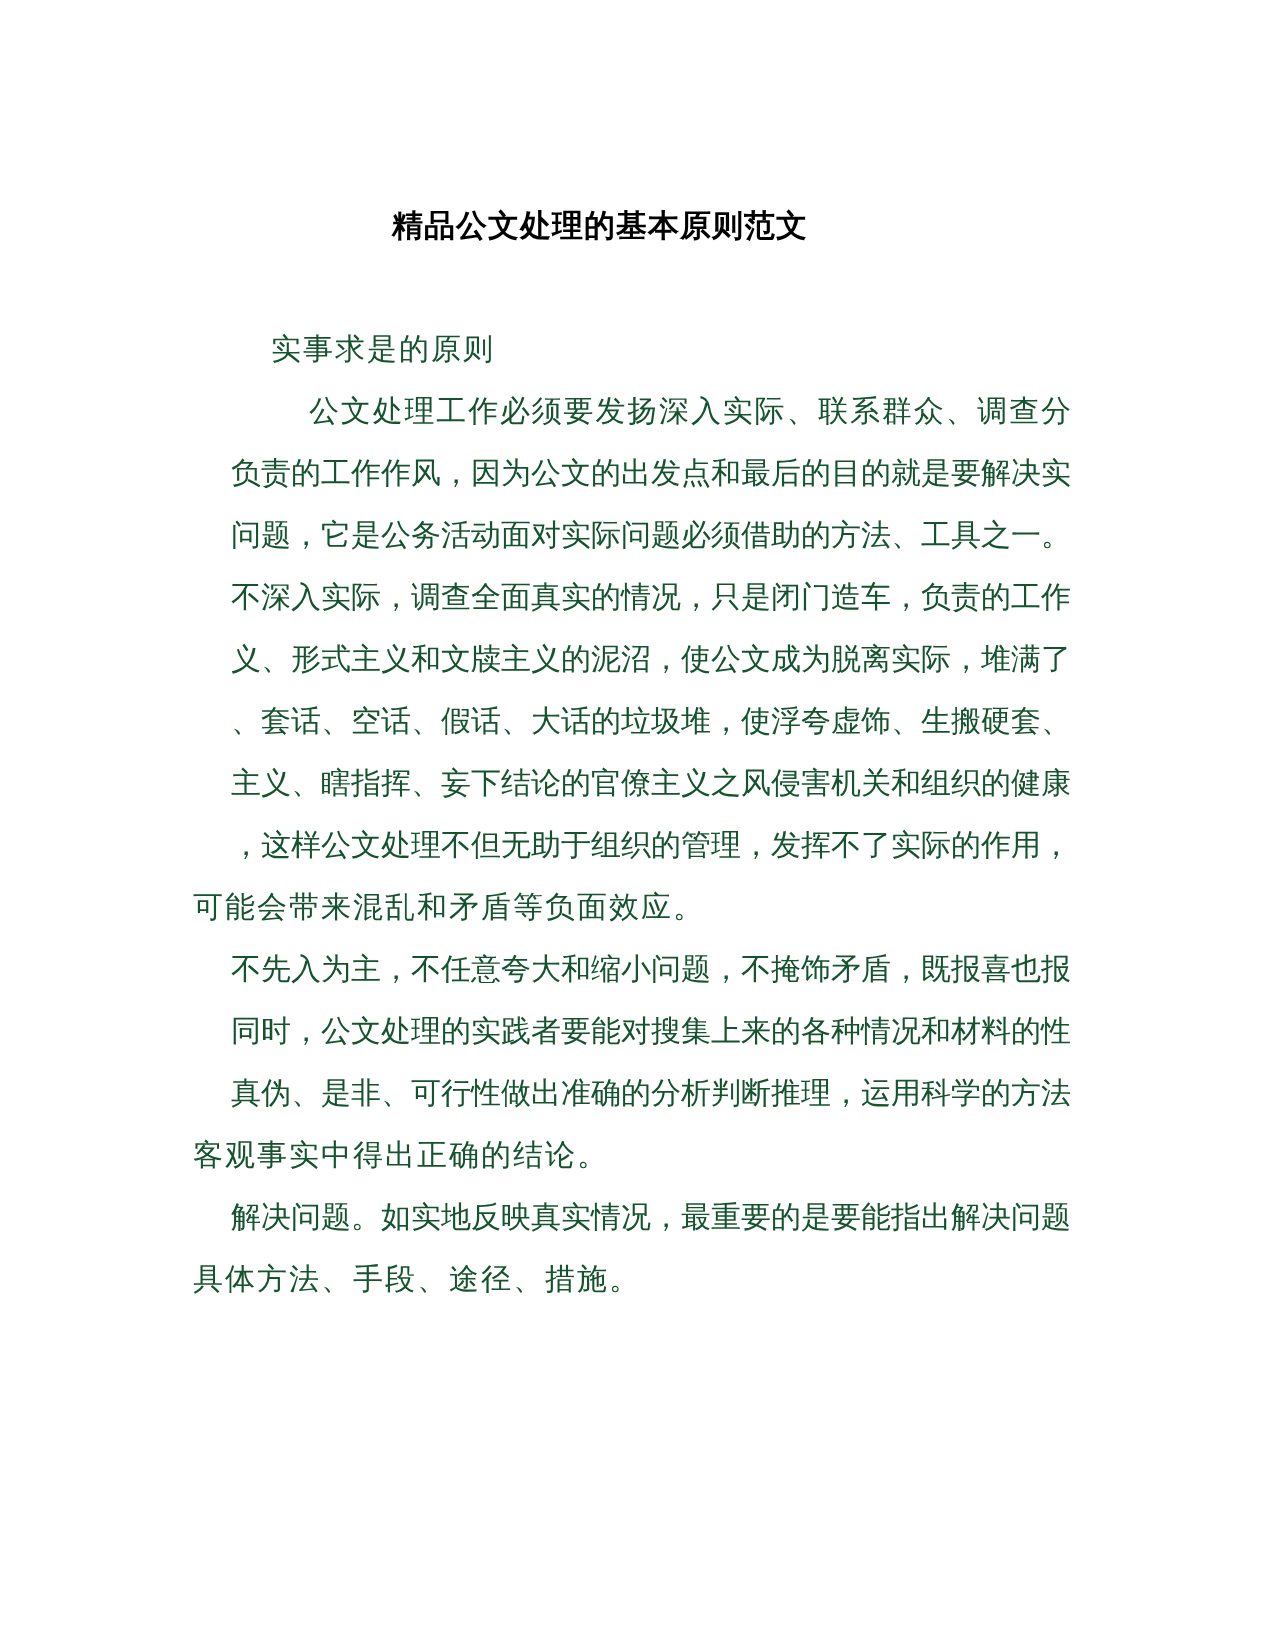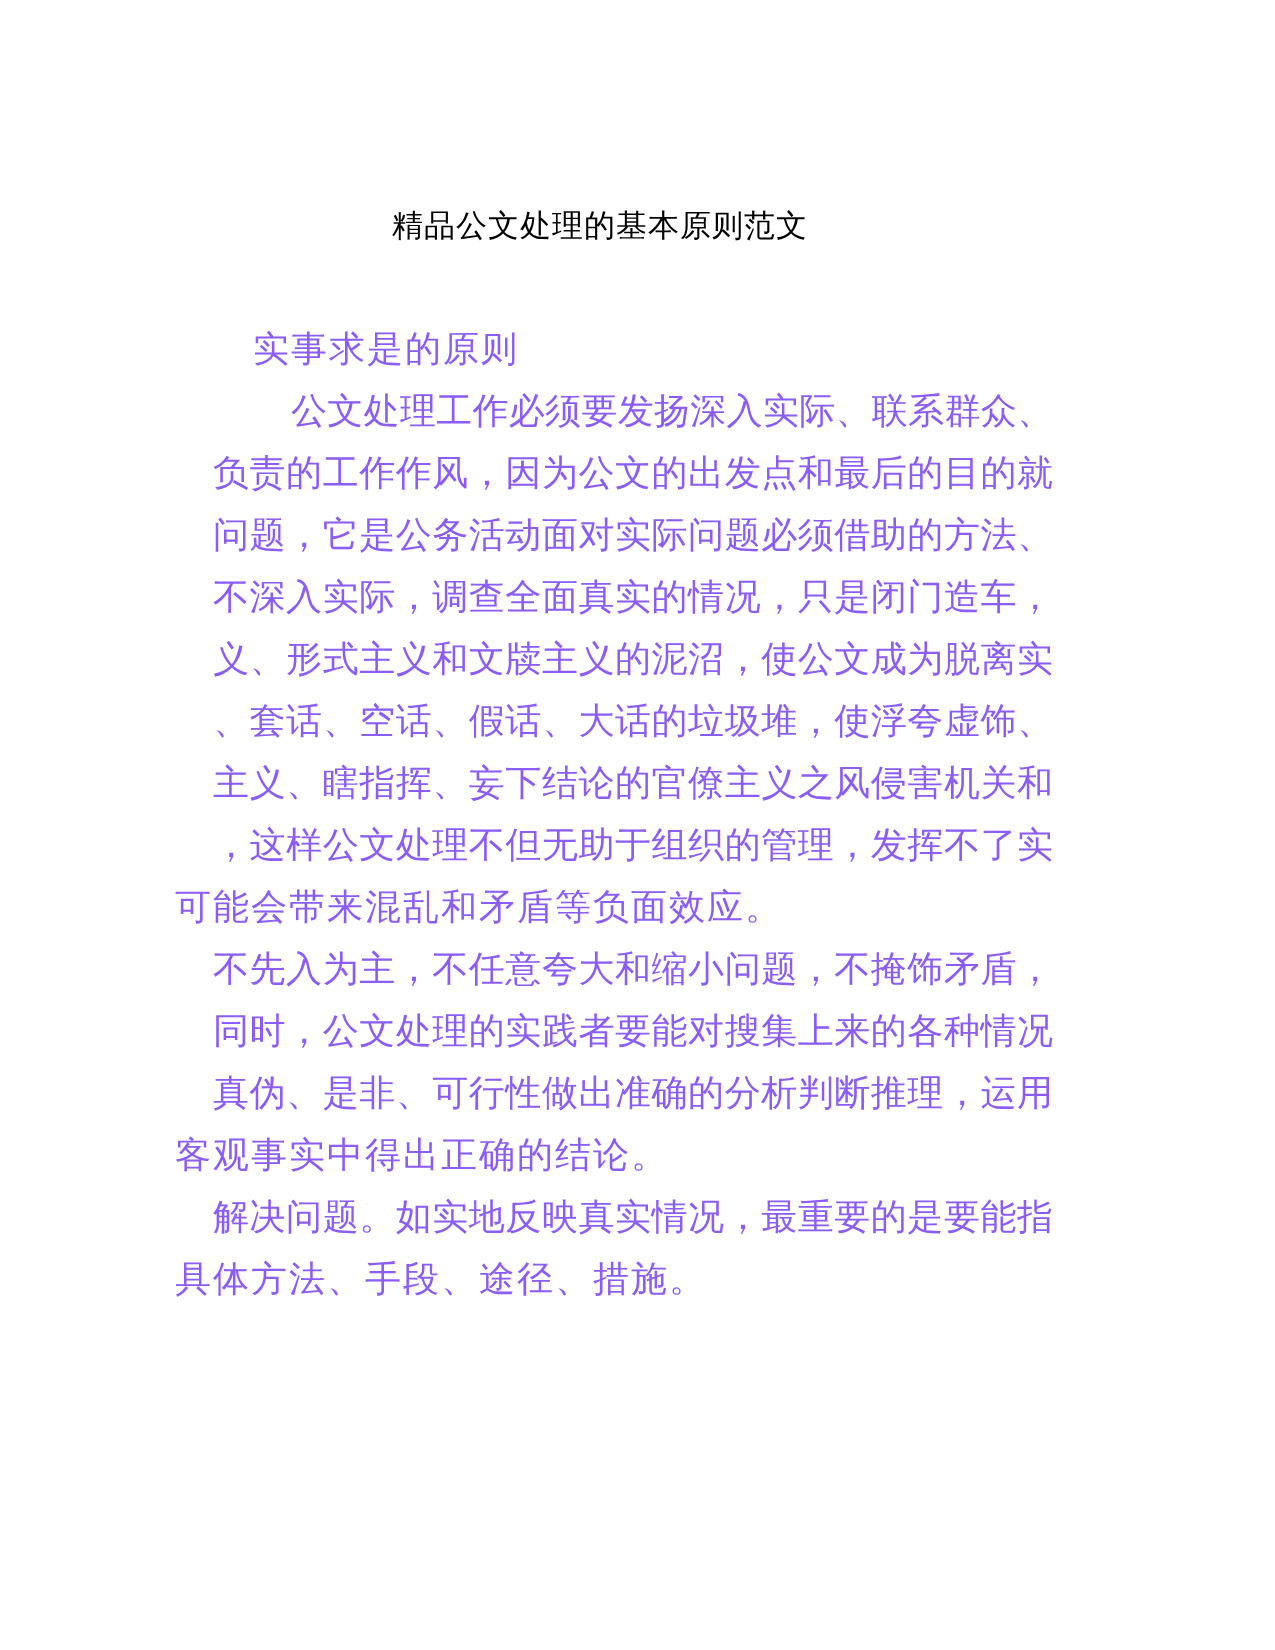--- a/index.html
+++ b/index.html
@@ -16,35 +16,35 @@
   }
   .doc-title {
     position: absolute;
     top: 205px;
     left: 185px;
     width: 878px;
     margin: 0;
     text-align: center;
     transform: translateX(-24px);
     font-family: "Liberation Sans", sans-serif;
-    font-weight: 400;
+    font-weight: 700;
     font-size: 31px;
     letter-spacing: 1px;
     color: #000000;
     white-space: nowrap;
   }
   .doc-body {
     position: absolute;
     top: 318px;
-    left: 175px;
+    left: 193px;
     width: 878px;
     font-family: "Liberation Serif", serif;
-    font-size: 36px;
+    font-size: 30px;
     font-weight: 400;
-    color: #8b5cf6;
+    color: #14532d;
   }
   .line {
     height: 62px;
     line-height: 62px;
     overflow: hidden;
     letter-spacing: 0;
   }
   
   .line.just {
     text-align: justify;

